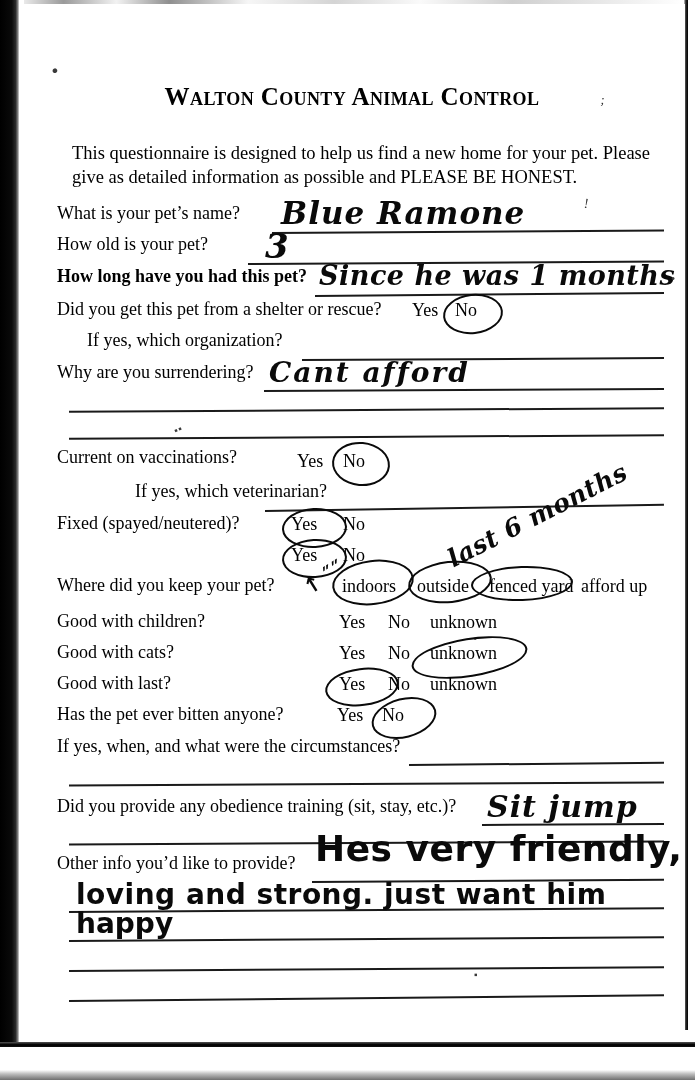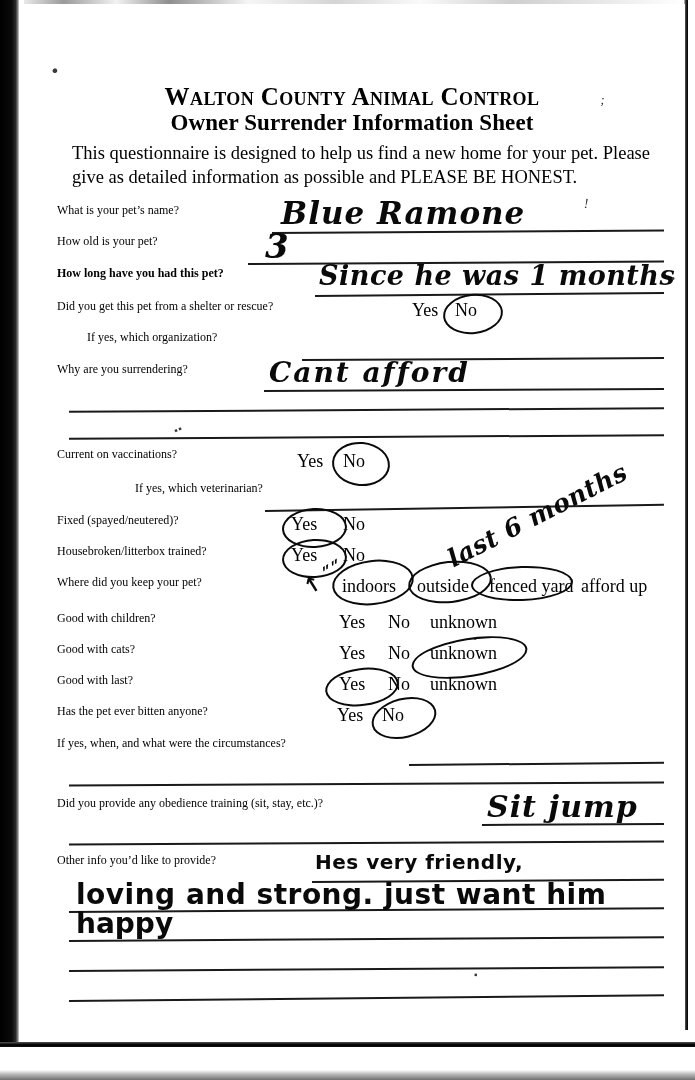--- a/index.html
+++ b/index.html
@@ -26,21 +26,21 @@
   .ttl2{font-weight:bold;font-size:23px;letter-spacing:.1px;line-height:1.12;white-space:nowrap;}
   #title-tick{position:absolute;left:582px;top:88px;font-size:13px;color:#333;
         transform:rotate(8deg);}
   #intro{position:absolute;left:53px;top:138px;width:580px;font-size:18.5px;
         line-height:1.29;text-align:left;}
 
   
   .smudge{position:absolute;color:#3a3a3a;font-size:11px;}
 
   
-  .q{position:absolute;font-size:12px;line-height:1;white-space:nowrap;}
+  .q{position:absolute;font-size:18px;line-height:1;white-space:nowrap;}
   .rule{position:absolute;background:#1a1a1a;height:1.5px;transform-origin:left center;}
   .opt{position:absolute;font-size:18px;white-space:nowrap;}
 
   
   .hw{position:absolute;font-family:"DejaVu Sans", sans-serif;color:#0a0a0a;
       white-space:nowrap;font-weight:600;}
   .hw.cursive{font-family:"DejaVu Serif", serif;font-style:italic;font-weight:700;}
 
   
   .circle{position:absolute;border:2.3px solid #0a0a0a;border-radius:50%;}
@@ -54,21 +54,20 @@
 <div id="scan-edge-left"></div>
 <div id="scan-top-noise"></div>
 <div id="scan-edge-right"></div>
 <div id="scan-edge-bottom"></div>
 <div id="scan-edge-bottom2"></div>
 
 <div id="page">
 
   <div id="title-block">
     <div class="ttl1">Walton County Animal Control</div>
-    <div class="ttl2">Owner Surrender Information Sheet</div>
   </div>
   <div id="title-tick" class="smudge">;</div>
   <div id="intro">This questionnaire is designed to help us find a new home for your pet.  Please give as detailed information as possible and PLEASE BE HONEST.</div>
 
   <div class="smudge" style="left:33px;top:60px;transform:rotate(20deg);">●</div>
   <div class="smudge" style="left:155px;top:420px;font-size:10px;transform:rotate(-25deg);">▪ ▪</div>
   <div class="smudge" style="left:455px;top:630px;font-size:8px;">▪</div>
   <div class="smudge" style="left:455px;top:965px;font-size:10px;">▪</div>
 
   <div class="q" style="left:38px;top:200px;">What is your pet’s name?</div>
@@ -108,21 +107,20 @@
   <div class="q" style="left:68px;top:478px;margin-left:48px;">If yes, which veterinarian?</div>
   <div class="rule" style="left:246px;top:506px;width:399px;transform:rotate(-0.9deg);"></div>
 
   <div class="hw cursive" style="left:437px;top:540px;font-size:25px;transform:rotate(-27deg);transform-origin:left bottom;letter-spacing:0.5px;">last 6 months</div>
 
   <div class="q" style="left:38px;top:510px;">Fixed (spayed/neutered)?</div>
   <div class="opt" style="left:272px;top:510px;">Yes</div>
   <div class="opt" style="left:324px;top:510px;">No</div>
   <div class="circle" style="left:263px;top:504px;width:61px;height:36px;transform:rotate(-3deg);"></div>
 
-  <div class="q" style="left:38px;top:541px;">Housebroken/litterbox trained?</div>
   <div class="opt" style="left:272px;top:541px;">Yes</div>
   <div class="opt" style="left:324px;top:541px;">No</div>
   <div class="circle" style="left:263px;top:535px;width:61px;height:35px;transform:rotate(-3deg);"></div>
 
   <div class="q" style="left:38px;top:572px;">Where did you keep your pet?</div>
   <div class="opt" style="left:323px;top:572px;">indoors</div>
   <div class="opt" style="left:398px;top:572px;">outside</div>
   <div class="opt" style="left:470px;top:572px;">fenced yard</div>
   <div class="opt" style="left:562px;top:572px;">afford up</div>
   <div class="circle" style="left:313px;top:556px;width:78px;height:41px;transform:rotate(-7deg);"></div>
@@ -156,21 +154,21 @@
   <div class="rule" style="left:390px;top:760px;width:255px;transform:rotate(-0.5deg);"></div>
 
   <div class="sec-rule" style="left:50px;top:779px;width:595px;transform:rotate(-0.3deg);"></div>
   <div class="q" style="left:38px;top:793px;">Did you provide any obedience training (sit, stay, etc.)?</div>
   <div class="rule" style="left:463px;top:820px;width:182px;transform:rotate(-0.3deg);"></div>
   <div class="hw cursive" style="left:468px;top:785px;font-size:30px;letter-spacing:1px;">Sit jump</div>
 
   <div class="sec-rule" style="left:50px;top:838px;width:595px;transform:rotate(-0.3deg);"></div>
   <div class="q" style="left:38px;top:850px;">Other info you’d like to provide?</div>
   <div class="rule" style="left:293px;top:877px;width:352px;transform:rotate(-0.35deg);"></div>
-  <div class="hw" style="left:296px;top:846px;font-size:20px;letter-spacing:0.5px;">Hes very friendly,</div>
+  <div class="hw" style="left:296px;top:824px;font-size:36px;letter-spacing:0.5px;">Hes very friendly,</div>
 
   <div class="rule" style="left:50px;top:907px;width:595px;transform:rotate(-0.35deg);"></div>
   <div class="hw" style="left:57px;top:874px;font-size:28px;letter-spacing:0.5px;">loving and strong. just want him</div>
 
   <div class="rule" style="left:50px;top:936px;width:595px;transform:rotate(-0.35deg);"></div>
   <div class="hw" style="left:57px;top:903px;font-size:28px;">happy</div>
 
   <div class="rule" style="left:50px;top:966px;width:595px;transform:rotate(-0.35deg);"></div>
   <div class="hw" style="left:57px;top:934px;font-size:28px;"></div>
 

